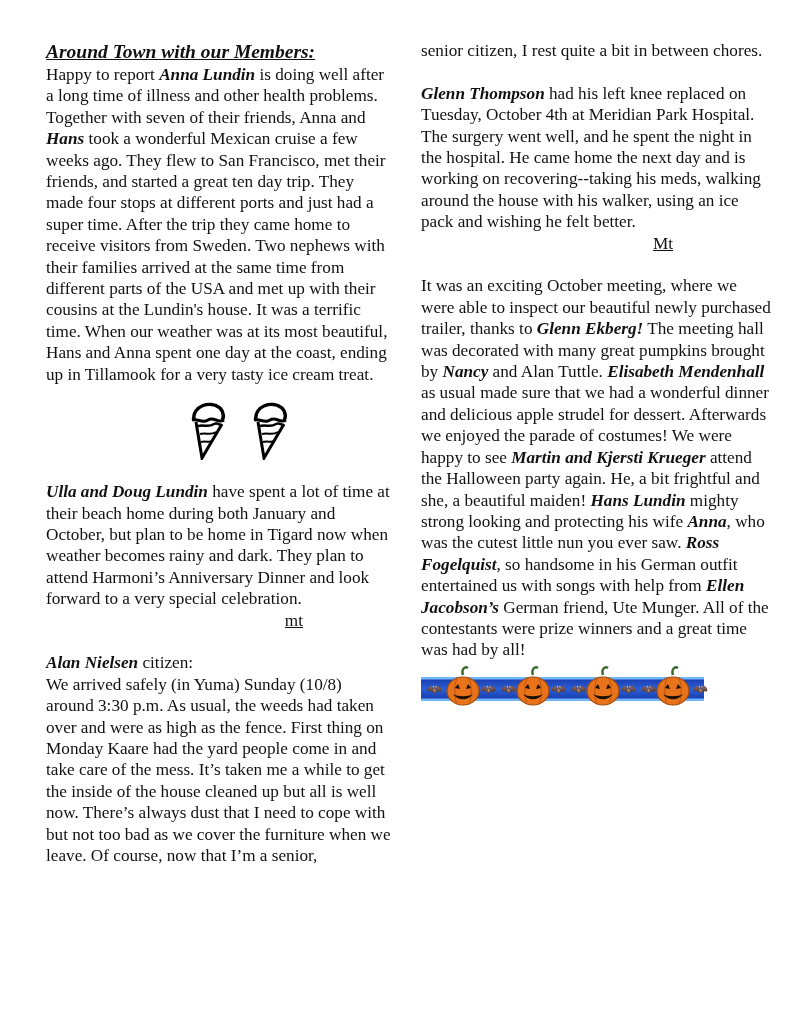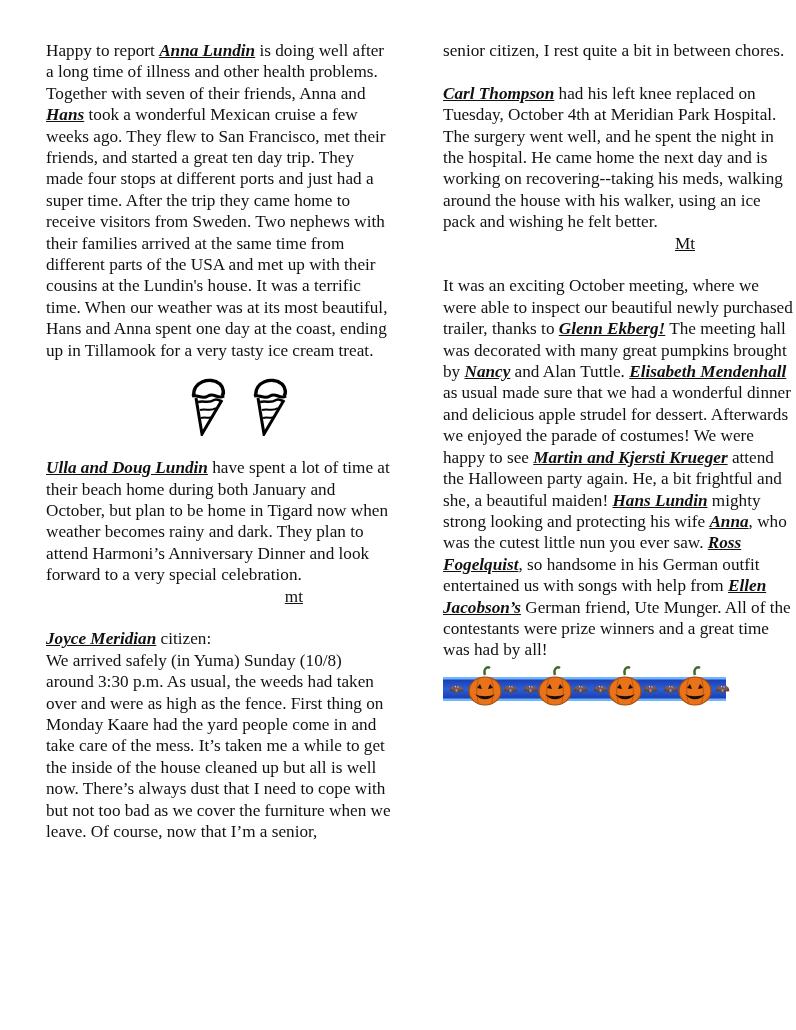--- a/index.html
+++ b/index.html
@@ -6,26 +6,26 @@
   body {
     width: 796px; height: 1030px; position: relative; overflow: hidden;
     font-family: "Liberation Serif", "DejaVu Serif", serif;
     color: #111111;
   }
   .col {
     position: absolute; top: 40px; width: 345px;
     font-size: 17.2px; line-height: 21.4px;
   }
   .col.left { left: 46px; }
-  .col.right { left: 443px; width: 350px; }
+  .col.right { left: 421px; width: 350px; }
   .title {
     font-weight: bold; font-style: italic; text-decoration: underline;
     font-size: 19.5px; line-height: 24px; display: block;
   }
-  .name { font-weight: bold; font-style: italic; text-decoration: underline; }
+  .name { font-weight: bold; font-style: italic; }
   .ital { }
   p { margin: 0; }
   .gap { height: 21.4px; }
   .sig { display: block; text-align: right; text-decoration: underline; }
   .left .sig { padding-right: 88px; }
   .right .sig { padding-right: 98px; }
   .cones {
     height: 76px; display: flex; justify-content: center; gap: 22px;
     align-items: center; padding-left: 40px; margin: 6px 0 14px 0;
   }
@@ -37,20 +37,21 @@
     position: absolute; left: 0; right: 0; top: 12px; height: 24px;
     background: linear-gradient(#6fb6ff 0, #6fb6ff 2px, #1c3fb5 3px, #2a5fd6 12px, #1c3fb5 21px, #6fb6ff 22px, #6fb6ff 24px);
   }
   .pumpkin { position: absolute; top: 0; }
   .bat { position: absolute; top: 18px; color: #0b1030; font-size: 12px; line-height: 12px; }
 </style>
 </head>
 <body>
 
 <div class="col left">
+  <span class="title">Around Town with our Members:</span>
   <p><span>Happy to report </span><span class="name">Anna Lundin</span><span> is doing well after a long time of illness and other health problems. Together with seven of their friends, Anna and </span><span class="name">Hans</span><span> took a wonderful Mexican cruise a few weeks ago. They flew to San Francisco, met their friends, and started a great ten day trip. They made four stops at different ports and just had a super time. After the trip they came home to receive visitors from Sweden. Two nephews with their families arrived at the same time from different parts of the USA and met up with their cousins at the Lundin's house. It was a terrific time. When our weather was at its most beautiful, Hans and Anna spent one day at the coast, ending up in Tillamook for a very tasty ice cream treat.</span></p>
 
   <div class="cones">
     <span class="cone">
       <svg width="40" height="62" viewBox="0 0 40 62">
         <path d="M6 22 C4 8, 22 2, 32 10 C36 14, 36 20, 34 22" fill="none" stroke="#000" stroke-width="3.5"></path>
         <path d="M4 22 C10 20, 14 26, 20 22 C26 18, 30 26, 36 22" fill="none" stroke="#000" stroke-width="3"></path>
         <path d="M10 28 C16 26, 20 30, 26 26 C30 24, 32 28, 34 27" fill="none" stroke="#000" stroke-width="2.5"></path>
         <path d="M8 24 L14 60 L34 26" fill="none" stroke="#000" stroke-width="3"></path>
         <path d="M12 36 C18 34, 22 38, 28 34 M13 44 C18 42, 22 46, 25 42" fill="none" stroke="#000" stroke-width="2"></path>
@@ -64,29 +65,29 @@
         <path d="M8 24 L14 60 L34 26" fill="none" stroke="#000" stroke-width="3"></path>
         <path d="M12 36 C18 34, 22 38, 28 34 M13 44 C18 42, 22 46, 25 42" fill="none" stroke="#000" stroke-width="2"></path>
       </svg>
     </span>
   </div>
 
   <p><span class="name">Ulla and Doug Lundin</span><span> have spent a lot of time at their beach home during both January and October, but plan to be home in Tigard now when weather becomes rainy and dark. They plan to attend Harmoni’s Anniversary Dinner and look forward to a very special celebration.</span></p>
   <span class="sig">mt</span>
   <div class="gap"></div>
 
-  <p><span class="name">Joyce Meridian</span><span> citizen:</span></p>
+  <p><span class="name">Alan Nielsen</span><span> citizen:</span></p>
   <p><span>We arrived safely </span><span class="ital">(in Yuma)</span><span> Sunday </span><span class="ital">(10/8)</span><span> around 3:30 p.m.  As usual, the weeds had taken over and were as high as the fence.  First thing on Monday Kaare had the yard people come in and take care of the mess.  It’s taken me a while to get the inside of the house cleaned up but all is well now.  There’s always dust that I need to cope with but not too bad as we cover the furniture when we leave.  Of course, now that I’m a senior,</span></p>
 </div>
 
 <div class="col right">
   <p>senior citizen, I rest quite a bit in between chores.</p>
   <div class="gap"></div>
 
-  <p><span class="name">Carl Thompson</span><span> had his left knee replaced on Tuesday, October 4th at Meridian Park Hospital.  The surgery went well, and he spent the night in the hospital.  He came home the next day and is working on recovering--taking his meds, walking around the house with his walker, using an ice pack and wishing he felt better.</span></p>
+  <p><span class="name">Glenn Thompson</span><span> had his left knee replaced on Tuesday, October 4th at Meridian Park Hospital.  The surgery went well, and he spent the night in the hospital.  He came home the next day and is working on recovering--taking his meds, walking around the house with his walker, using an ice pack and wishing he felt better.</span></p>
   <span class="sig">Mt</span>
   <div class="gap"></div>
 
   <p><span>It was an exciting October meeting, where we were able to inspect our beautiful newly purchased trailer, thanks to </span><span class="name">Glenn Ekberg!</span><span> The meeting hall was decorated with many great pumpkins brought by </span><span class="name">Nancy</span><span> and Alan Tuttle. </span><span class="name">Elisabeth Mendenhall</span><span> as usual made sure that we had a wonderful dinner and delicious apple strudel for dessert. Afterwards we enjoyed the parade of costumes! We were happy to see </span><span class="name">Martin and Kjersti Krueger</span><span> attend the Halloween party again. He, a bit frightful and she, a beautiful maiden! </span><span class="name">Hans Lundin</span><span> mighty strong looking and protecting his wife </span><span class="name">Anna</span><span>, who was the cutest little nun you ever saw. </span><span class="name">Ross Fogelquist</span><span>, so handsome in his German outfit entertained us with songs with help from </span><span class="name">Ellen Jacobson’s</span><span> German friend, Ute Munger. All of the contestants were prize winners and a great time was had by all!</span></p>
 
   <div class="banner">
     <div class="band"></div>
     <span class="bat" style="left:6px">🦇</span>
     <span class="bat" style="left:60px">🦇</span>
     <span class="bat" style="left:80px">🦇</span>

